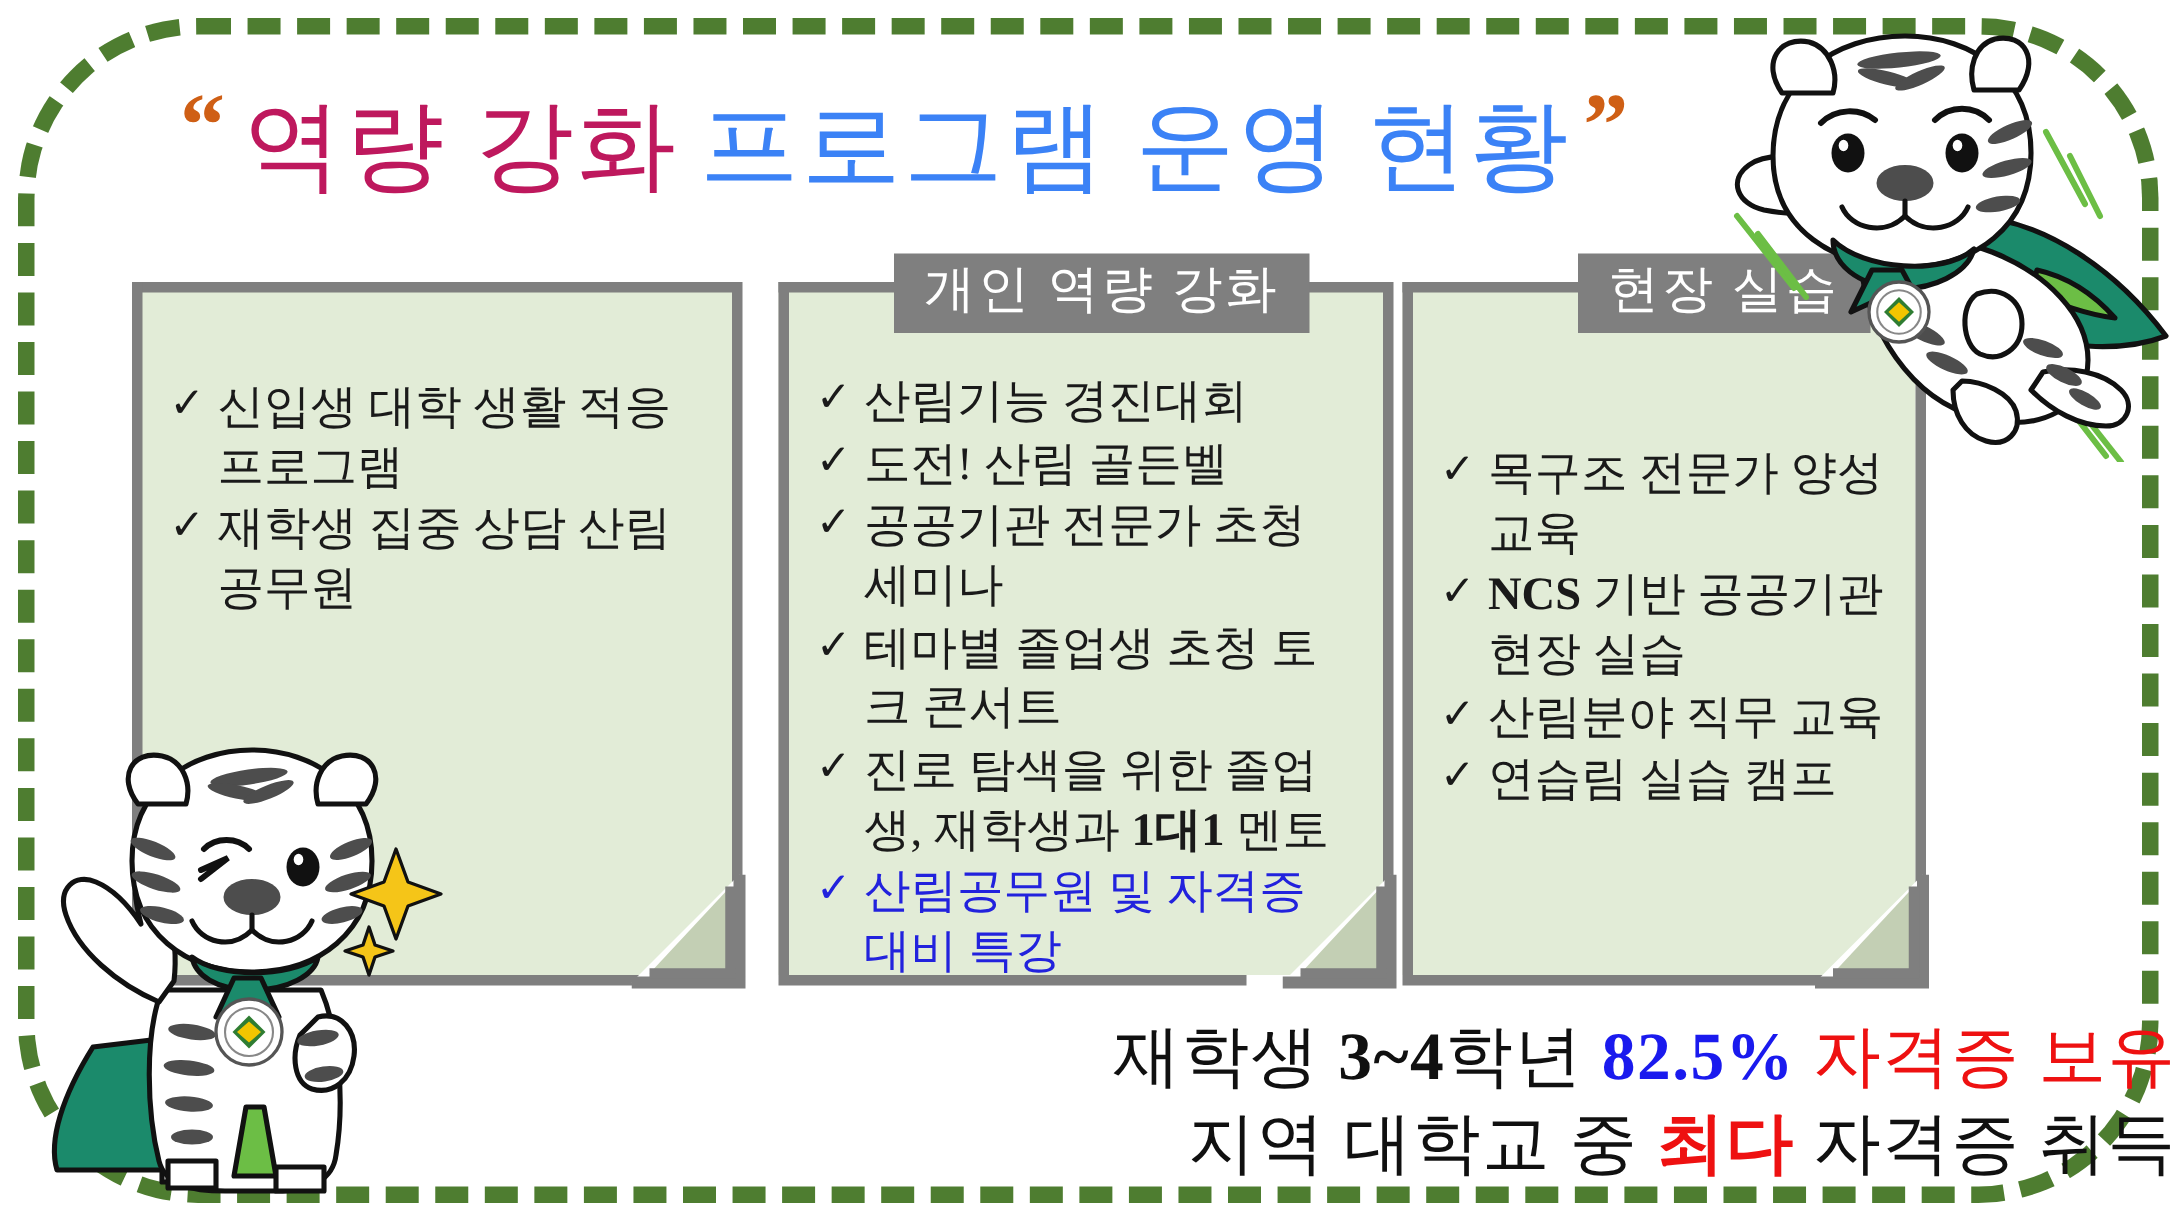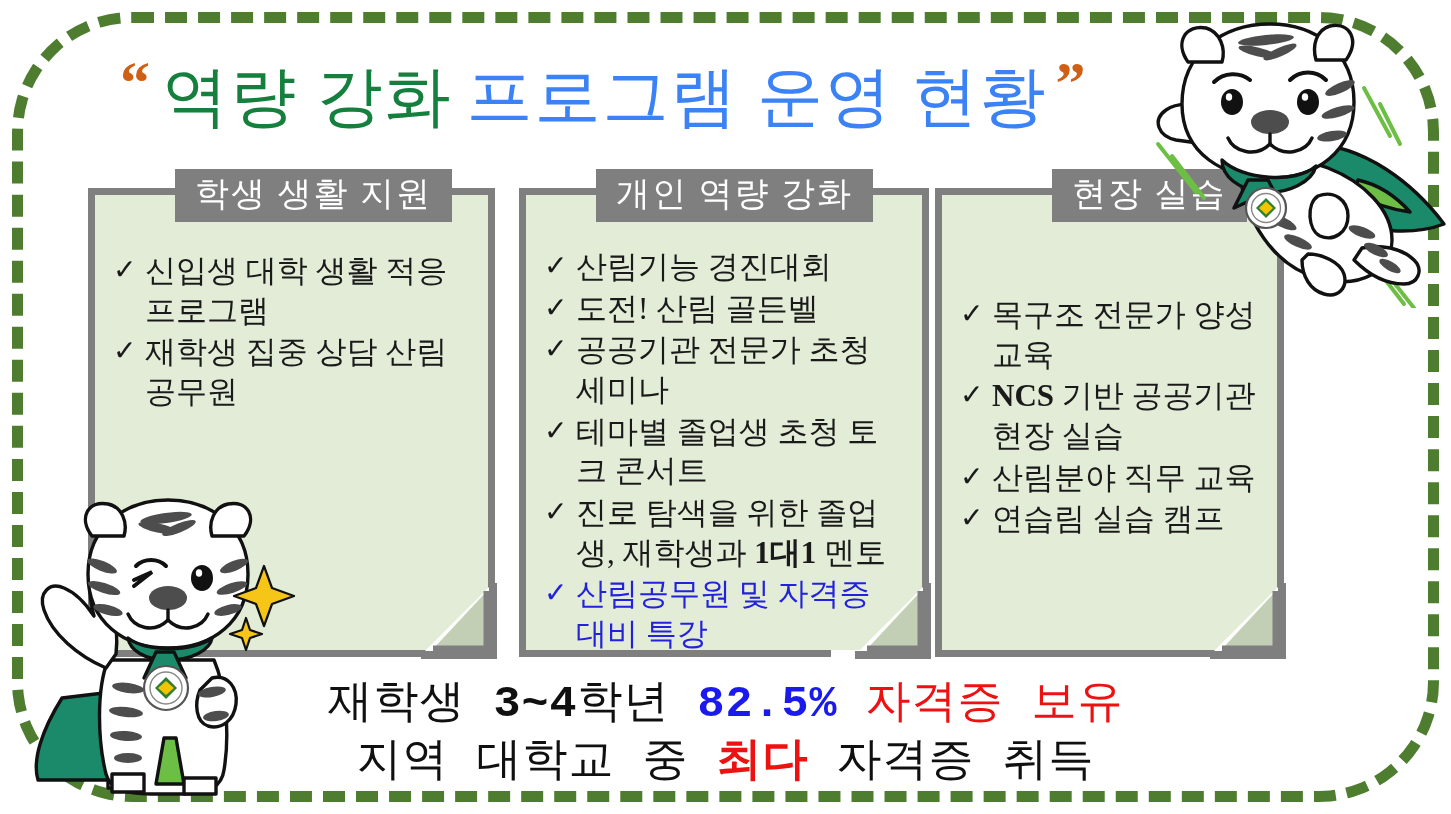--- a/index.html
+++ b/index.html
@@ -37,21 +37,21 @@
     color: #cf5f15;
     font-size: 60px;
     font-weight: bold;
     line-height: 1;
     position: relative;
     top: -14px;
   }
   .quote.open { margin-right: 12px; }
   .quote.close { margin-left: 8px; }
   #title-green {
-    color: #15803d;
+    color: #be185d;
     font-size: 66px;
     letter-spacing: 2px;
   }
   #title-black {
     color: #3b82f6;
     font-size: 66px;
     letter-spacing: 2px;
     margin-left: 14px;
   }
 
@@ -117,22 +117,21 @@
   }
   .item .txt { flex: 1 1 auto; }
   .item.blue { color: #2222dd; }
   .item.blue .chk { color: #2222dd; }
   .item .b { font-weight: bold; }
 
   
   #summary {
     position: absolute;
     left: 0; right: 0; top: 676px;
-    text-align: center;
-    font-family: Liberation Mono, monospace;
+    text-align: right;
   }
   .sum-line {
     font-size: 45px;
     line-height: 1.28;
     color: #101010;
     letter-spacing: 1px;
     white-space: nowrap;
   }
   .sum-blue { color: #1a1aee; font-weight: bold; }
   .sum-red  { color: #ee1111; }
@@ -161,21 +160,20 @@
     <div class="edge-right" style="height:462px;"></div>
     <div class="edge-bottom" style="width:341px;"></div>
     <div class="fold">
       <svg width="80" height="80" viewBox="0 0 80 80">
         <polygon points="72,0 72,72 0,72" fill="#ffffff"></polygon>
         <polygon points="66,8 66,66 12,66" fill="#c3cfb4"></polygon>
         <polyline points="72,0 72,72 0,72" fill="none" stroke="#7f7f7f" stroke-width="8"></polyline>
         <polyline points="66,8 66,66 12,66" fill="none" stroke="#7f7f7f" stroke-width="7"></polyline>
       </svg>
     </div>
-    <div class="card-head" style="left:80px;">학생 생활 지원</div>
     <div class="card-body">
       <div class="item">
         <span class="chk">✓</span>
         <span class="txt">신입생 대학 생활 적응 프로그램</span>
       </div>
       <div class="item">
         <span class="chk">✓</span>
         <span class="txt">재학생 집중 상담 산림공무원</span>
       </div>
     </div>

